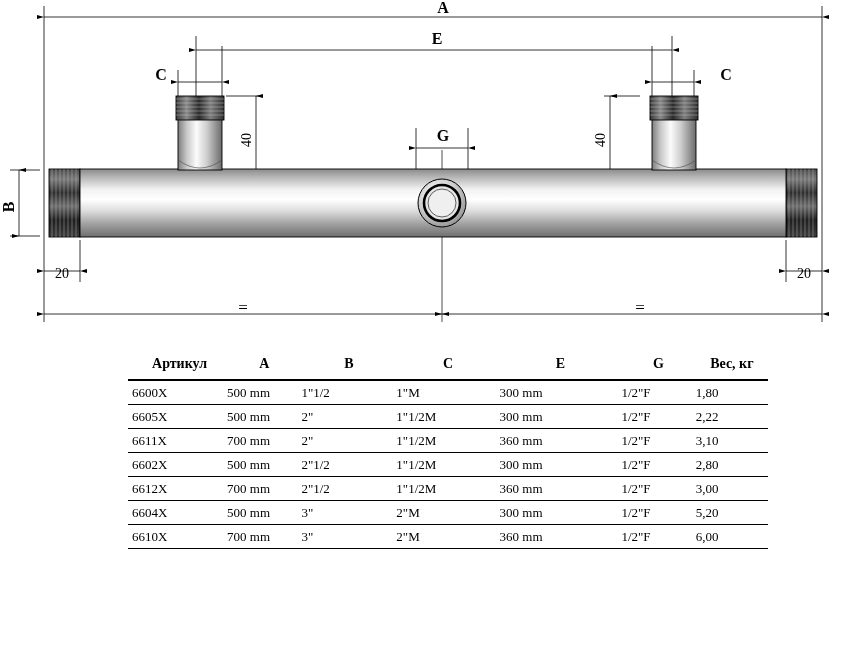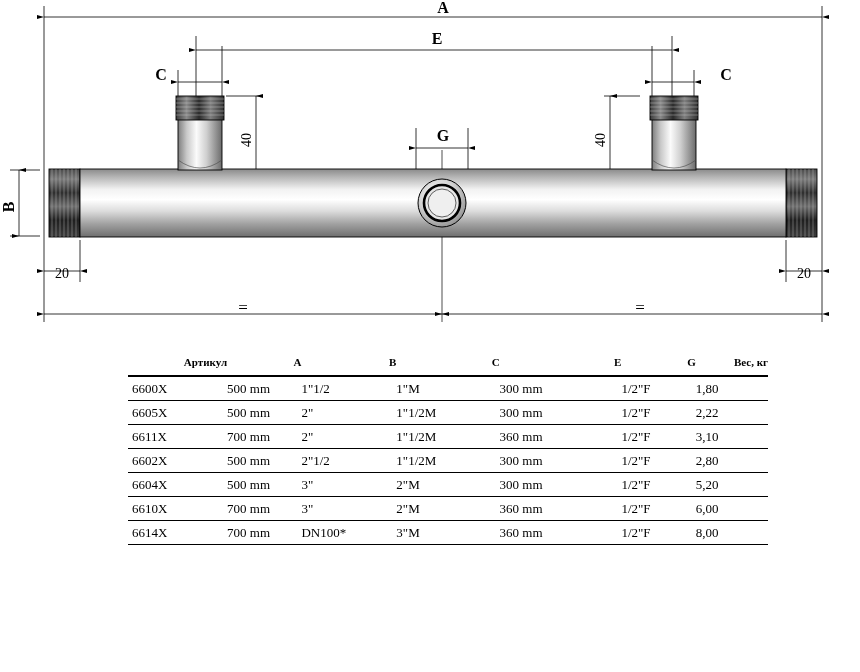--- a/index.html
+++ b/index.html
@@ -7,21 +7,21 @@
   #root{position:relative;width:860px;height:672px;overflow:hidden;}
 
   
   #drawing{position:absolute;left:0;top:0;width:860px;height:340px;}
   svg{display:block;}
 
   
   #spec{position:absolute;left:128px;top:352px;width:640px;}
   table{border-collapse:collapse;width:640px;font-family:"Liberation Serif",serif;}
   thead th{
-    font-size:11px;font-weight:bold;text-align:right;padding:4px 0 7px 0;
+    font-size:14px;font-weight:bold;text-align:center;padding:4px 0 7px 0;
     white-space:nowrap;
   }
   thead tr{border-bottom:2px solid #000;}
   tbody td{
     font-size:13px;padding:3.5px 0;border-bottom:1px solid #000;white-space:nowrap;
   }
   tbody tr:first-child td{border-top:none;margin-top:32px;}
   .c-art{width:92px;padding-left:4px;}
   .c-a{width:72px;}
   .c-b{width:92px;}
@@ -257,44 +257,44 @@
         <tr>
           <td class="c-art">6602X</td>
           <td class="c-a">500 mm</td>
           <td class="c-b">2"1/2</td>
           <td class="c-c">1"1/2M</td>
           <td class="c-e">300 mm</td>
           <td class="c-g">1/2"F</td>
           <td class="c-w">2,80</td>
         </tr>
         <tr>
+          <td class="c-art">6612X</td>
+          <td class="c-a">700 mm</td>
+          <td class="c-b">2"1/2</td>
+          <td class="c-c">1"1/2M</td>
+          <td class="c-e">360 mm</td>
+          <td class="c-g">1/2"F</td>
+          <td class="c-w">3,00</td>
+        </tr>
+        <tr>
           <td class="c-art">6604X</td>
           <td class="c-a">500 mm</td>
           <td class="c-b">3"</td>
           <td class="c-c">2"M</td>
           <td class="c-e">300 mm</td>
           <td class="c-g">1/2"F</td>
           <td class="c-w">5,20</td>
         </tr>
         <tr>
           <td class="c-art">6610X</td>
           <td class="c-a">700 mm</td>
           <td class="c-b">3"</td>
           <td class="c-c">2"M</td>
           <td class="c-e">360 mm</td>
           <td class="c-g">1/2"F</td>
           <td class="c-w">6,00</td>
         </tr>
-        <tr>
-          <td class="c-art">6614X</td>
-          <td class="c-a">700 mm</td>
-          <td class="c-b">DN100*</td>
-          <td class="c-c">3"M</td>
-          <td class="c-e">360 mm</td>
-          <td class="c-g">1/2"F</td>
-          <td class="c-w">8,00</td>
-        </tr>
       </tbody>
     </table>
 
   </div>
 
 </div>
 
 </body></html>

